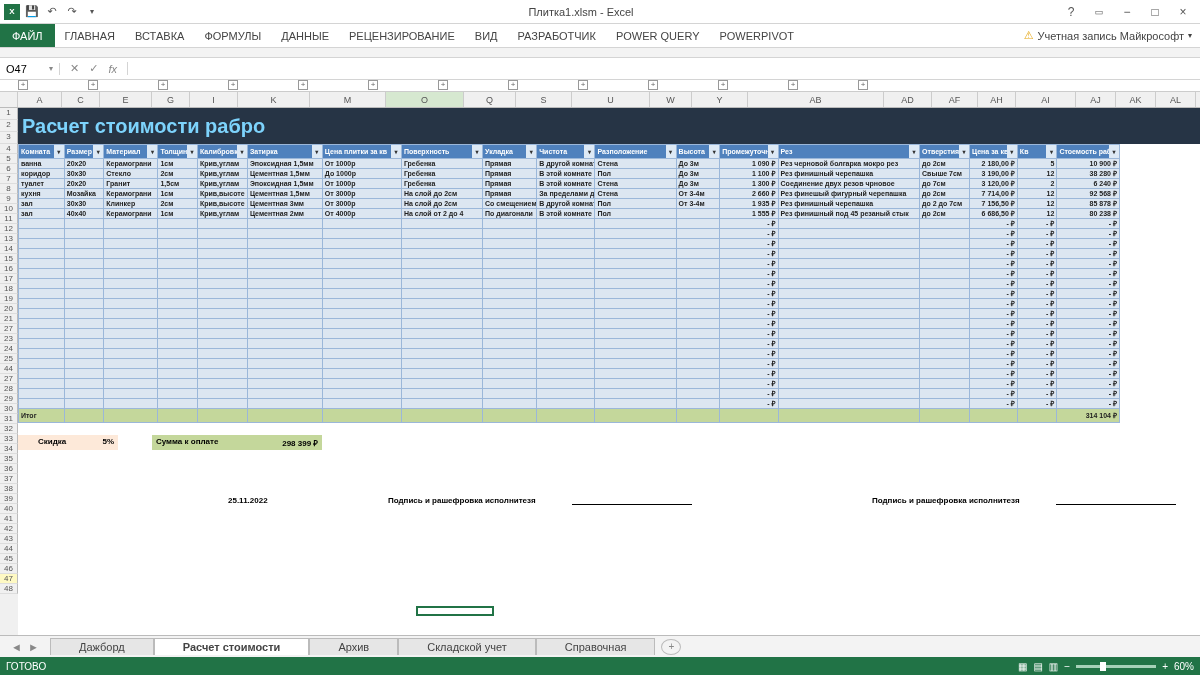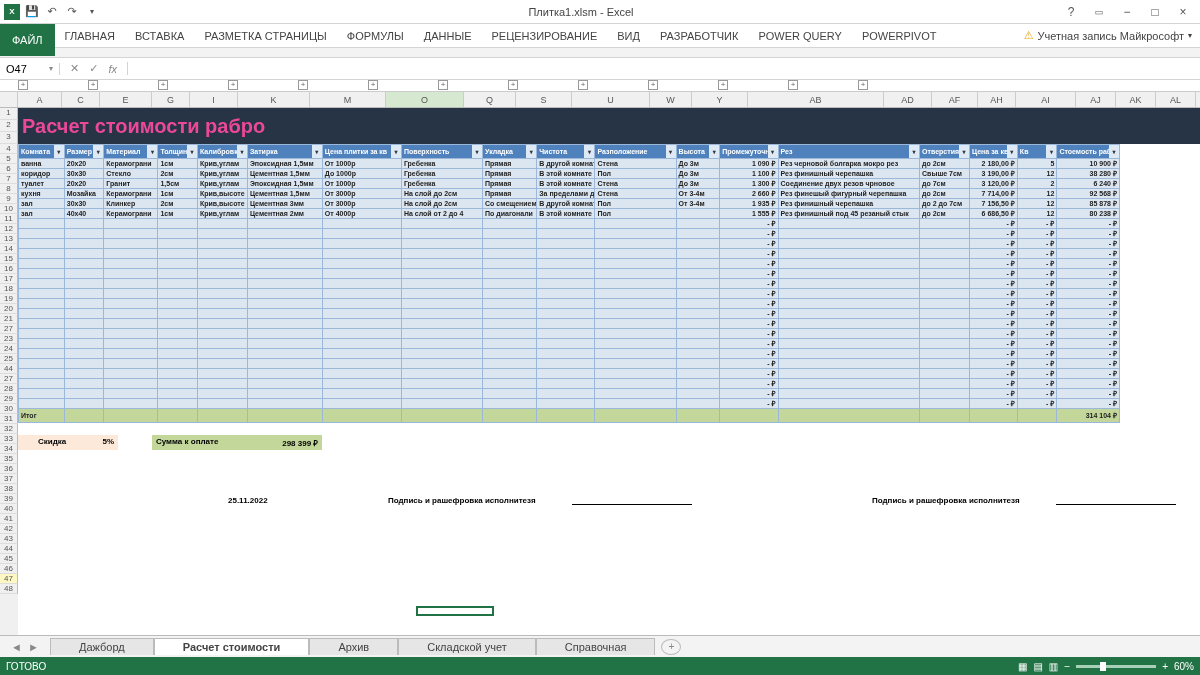--- a/index.html
+++ b/index.html
@@ -4,21 +4,21 @@
 <style>
 * { box-sizing: border-box; margin: 0; padding: 0; font-family: "Segoe UI", Tahoma, sans-serif; }
 html, body { width: 1200px; height: 675px; overflow: hidden; background: #fff; }
 .title-bar { height: 24px; background: #fff; border-bottom: 1px solid #d4d4d4; display: flex; align-items: center; font-size: 11px; }
 .title-bar .qa { display: flex; align-items: center; gap: 4px; padding: 0 4px; }
 .title-bar .qa span { width: 16px; height: 16px; display: inline-flex; align-items: center; justify-content: center; color: #555; cursor: pointer; }
 .title-bar .title { flex: 1; text-align: center; color: #444; }
 .title-bar .wc { display: flex; gap: 2px; padding-right: 4px; }
 .title-bar .wc span { width: 26px; height: 18px; display: inline-flex; align-items: center; justify-content: center; color: #555; cursor: pointer; font-size: 12px; }
 .ribbon-tabs { height: 24px; background: #fff; border-bottom: 1px solid #d4d4d4; display: flex; align-items: stretch; font-size: 11px; }
-.ribbon-tabs .file { background: #217346; color: #fff; padding: 16px 12px; display: flex; align-items: center; font-weight: 400; }
+.ribbon-tabs .file { background: #217346; color: #fff; padding: 7px 12px; display: flex; align-items: center; font-weight: 400; }
 .ribbon-tabs .tab { padding: 0 10px; display: flex; align-items: center; color: #444; cursor: pointer; }
 .ribbon-tabs .spacer { flex: 1; }
 .ribbon-tabs .acct { display: flex; align-items: center; padding-right: 8px; color: #444; gap: 4px; }
 .ribbon-body { height: 10px; background: #f3f3f3; border-bottom: 1px solid #d4d4d4; }
 .formula-bar { height: 22px; display: flex; align-items: center; border-bottom: 1px solid #d4d4d4; font-size: 11px; }
 .name-box { width: 60px; border-right: 1px solid #d4d4d4; padding: 0 6px; display: flex; align-items: center; justify-content: space-between; }
 .name-box .dd { color: #888; font-size: 8px; }
 .fx-btns { display: flex; align-items: center; gap: 10px; padding: 0 10px; border-right: 1px solid #d4d4d4; color: #888; }
 .fx-btns .fx { font-style: italic; }
 .formula-input { flex: 1; padding: 0 6px; }
@@ -27,21 +27,21 @@
 .col-headers { height: 16px; display: flex; background: #f0f0f0; font-size: 9px; color: #555; border-bottom: 1px solid #bbb; }
 .col-headers .corner { width: 18px; border-right: 1px solid #ccc; }
 .col-headers .ch { border-right: 1px solid #ccc; text-align: center; line-height: 16px; }
 .col-headers .ch.sel { background: #d6e8d0; }
 .grid-body { display: flex; height: 539px; }
 .row-headers { width: 18px; background: #f0f0f0; font-size: 8px; color: #555; }
 .row-headers .rh { height: 10px; border-bottom: 1px solid #ddd; border-right: 1px solid #bbb; text-align: center; line-height: 10px; }
 .row-headers .rh.sel { background: #fef9c3; }
 .cells { flex: 1; position: relative; }
 
-.banner { background: #263445; color: #ec4899; font-size: 20px; font-weight: bold; padding: 6px 0 6px 4px; height: 36px; display: flex; align-items: center; }
+.banner { background: #263445; color: #7dd3fc; font-size: 20px; font-weight: bold; padding: 6px 0 6px 4px; height: 36px; display: flex; align-items: center; }
 
 .data-table { width: 1102px; border-collapse: collapse; font-size: 7px; table-layout: fixed; }
 .data-table th { background: #4f81bd; color: #fff; font-weight: bold; padding: 1px 2px; border: 1px solid #9bb7d9; text-align: left; position: relative; overflow: hidden; white-space: nowrap; height: 14px; }
 .data-table th .flt { position: absolute; right: 0; top: 0; width: 10px; height: 100%; background: #dde9f5; display: flex; align-items: center; justify-content: center; color: #333; font-size: 6px; }
 .data-table td { border: 1px solid #9bb7d9; background: #dce6f1; padding: 0 2px; height: 10px; overflow: hidden; white-space: nowrap; font-weight: bold; color: #222; }
 .data-table tr.empty td { color: #222; }
 .data-table td.right { text-align: right; }
 .total-row td { background: #c4d79b !important; font-weight: bold; height: 14px; }
 
 .discount-row { display: flex; margin-top: 12px; font-size: 8px; font-weight: bold; }
@@ -91,21 +91,20 @@
     <span>□</span>
     <span>×</span>
   </div>
 </div>
 
 <div class="ribbon-tabs">
   <div class="file">ФАЙЛ</div>
   <div id="ribtabs" style="display:flex">
       <div class="tab">ГЛАВНАЯ</div>
       <div class="tab">ВСТАВКА</div>
-      <div class="tab">РАЗМЕТКА СТРАНИЦЫ</div>
       <div class="tab">ФОРМУЛЫ</div>
       <div class="tab">ДАННЫЕ</div>
       <div class="tab">РЕЦЕНЗИРОВАНИЕ</div>
       <div class="tab">ВИД</div>
       <div class="tab">РАЗРАБОТЧИК</div>
       <div class="tab">POWER QUERY</div>
       <div class="tab">POWERPIVOT</div>
     </div>
   <div class="spacer"></div>
   <div class="acct">

